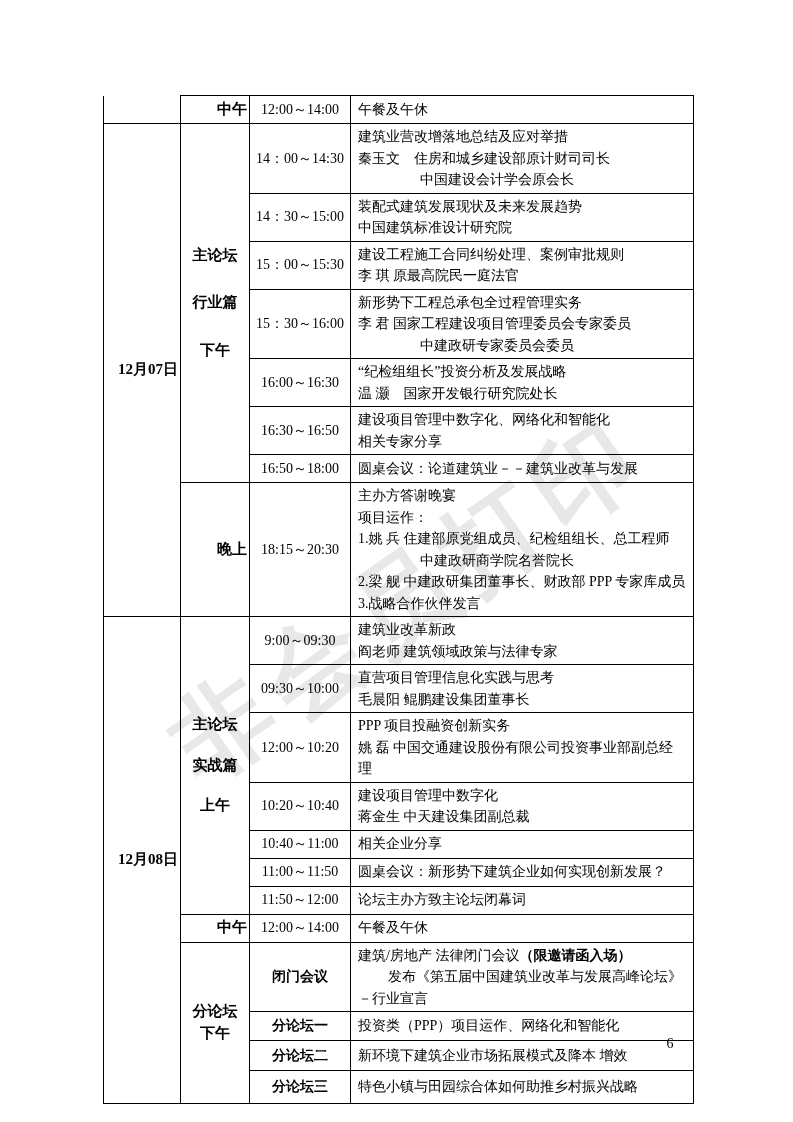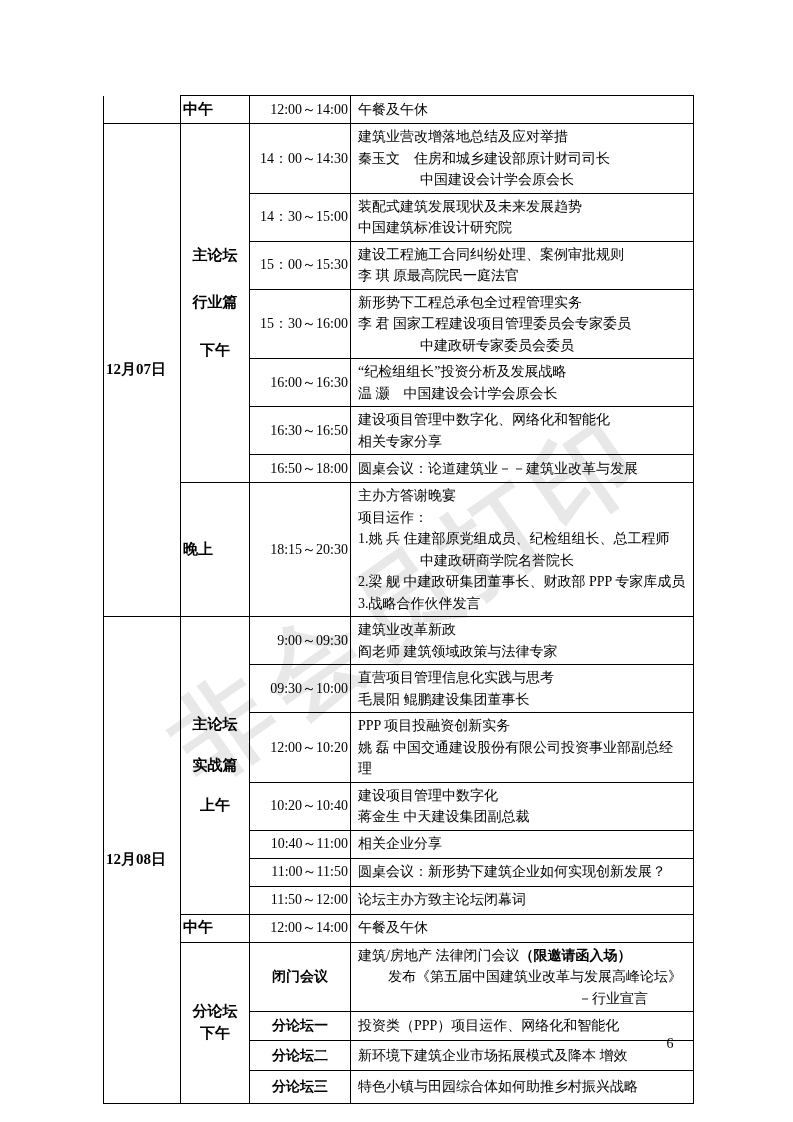--- a/index.html
+++ b/index.html
@@ -43,38 +43,38 @@
   td {
     border: 1px solid #000;
     font-size: 14px;
     line-height: 21.5px;
     vertical-align: middle;
     padding: 2px 7px;
     background: transparent;
   }
   td.no-top { border-top: none; }
   td.lab {
-    text-align: left;
+    text-align: right;
     font-weight: bold;
     font-size: 15px;
     padding: 2px 2px;
   }
   td.sublab {
     text-align: center;
     font-weight: bold;
     font-size: 14px;
     padding: 2px 2px;
   }
-  td.time { text-align: right; padding: 2px 2px; }
+  td.time { text-align: center; padding: 2px 2px; }
   .stack { display: flex; flex-direction: column; align-items: center; gap: 26px; }
   .stack2 { display: flex; flex-direction: column; align-items: center; gap: 19px; }
   .stack3 { display: flex; flex-direction: column; align-items: center; }
   .ind  { padding-left: 62px; }
   .ind2 { padding-left: 30px; }
-  .right { text-align: right; padding-right: 38px; }
+  .right { text-align: left; padding-right: 38px; }
   .b { font-weight: bold; }
   .page-num {
     position: absolute;
     left: 658px;
     top: 1036px;
     width: 24px;
     text-align: center;
     font-size: 14px;
     z-index: 1;
   }
@@ -141,21 +141,21 @@
         <div>新形势下工程总承包全过程管理实务</div>
         <div>李 君 国家工程建设项目管理委员会专家委员</div>
         <div class="ind">中建政研专家委员会委员</div>
       </td>
     </tr>
 
     <tr style="height:43px">
       <td class="time">16:00～16:30</td>
       <td>
         <div>“纪检组组长”投资分析及发展战略</div>
-        <div>温 灏　中国建设会计学会原会长</div>
+        <div>温 灏　国家开发银行研究院处长</div>
       </td>
     </tr>
 
     <tr style="height:43px">
       <td class="time">16:30～16:50</td>
       <td>
         <div>建设项目管理中数字化、网络化和智能化</div>
         <div>相关专家分享</div>
       </td>
     </tr>

